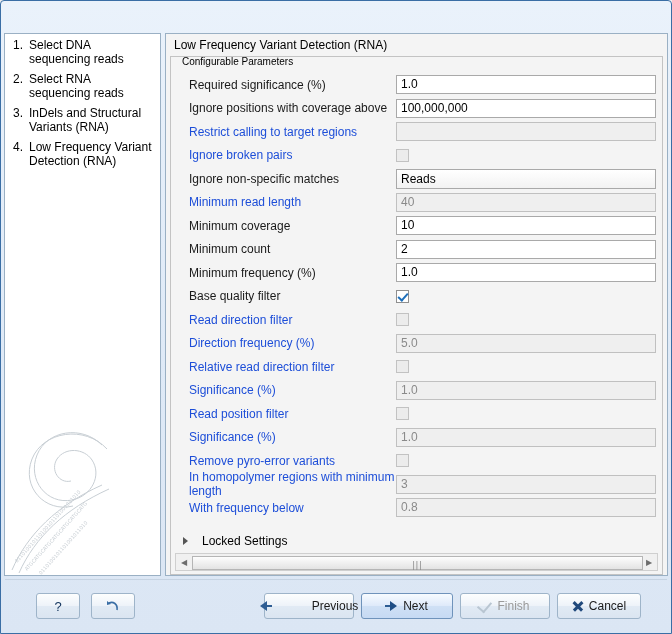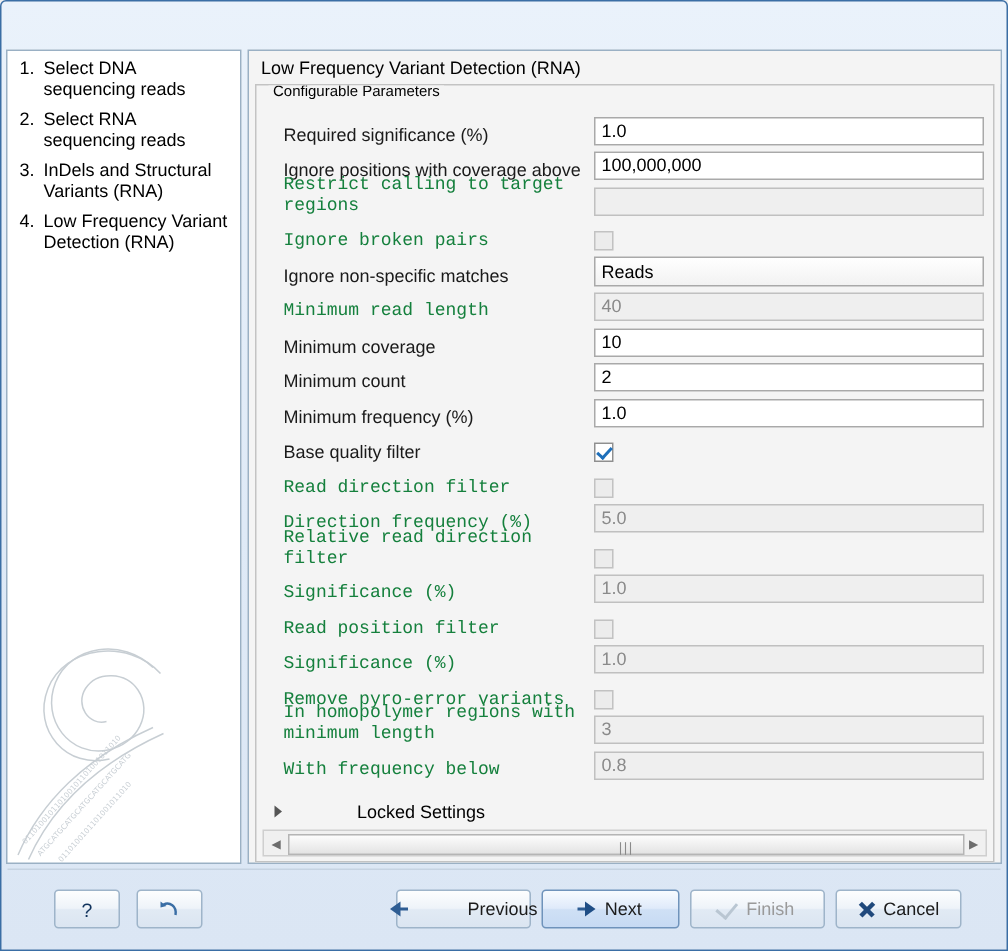--- a/index.html
+++ b/index.html
@@ -140,33 +140,32 @@
     padding: 0 3px;
     font-size: 10px;
     color: #000;
     transform: translateY(-0px);
   }
   .group-inner {
     padding: 16px 0 0 0;
   }
   .row {
     display: flex;
-    align-items: flex-end;
+    align-items: center;
     height: 23.5px;
     padding: 0 6px 0 18px;
   }
   .row .lbl {
     width: 207px;
     flex: none;
     font-size: 12px;
     color: #1a1a1a;
   }
   .row .lbl.dim {
-    color: #15803d;
-    font-family: Liberation Mono, monospace;
+    color: #1d4ed8;
   }
   .tf {
     flex: 1;
     height: 19px;
     box-sizing: border-box;
     border: 1px solid #a9a9a9;
     background: #ffffff;
     font-size: 12px;
     color: #000;
     padding: 0 4px;
@@ -209,21 +208,20 @@
     font-size: 12px;
     color: #000;
     padding: 0 4px;
     line-height: 18px;
   }
   .locked-row {
     display: flex;
     align-items: center;
     padding: 8px 0 0 12px;
     height: 26px;
-    gap: 36px;
   }
   .tri {
     width: 0;
     height: 0;
     border-left: 5px solid #555;
     border-top: 4px solid transparent;
     border-bottom: 4px solid transparent;
     margin-right: 14px;
   }
   .locked-label {

